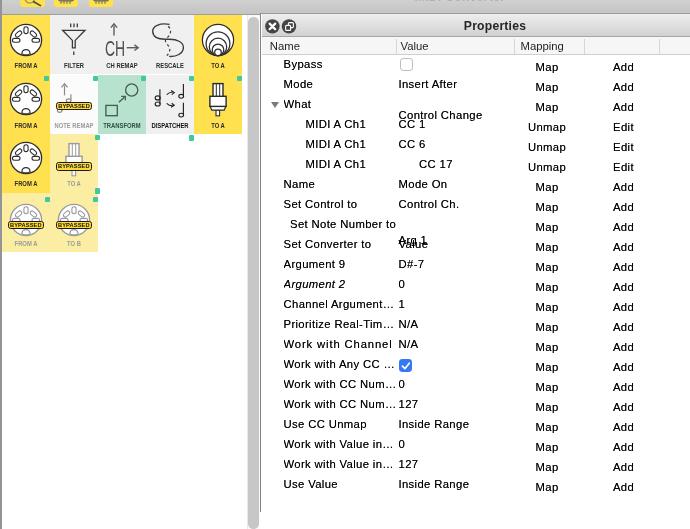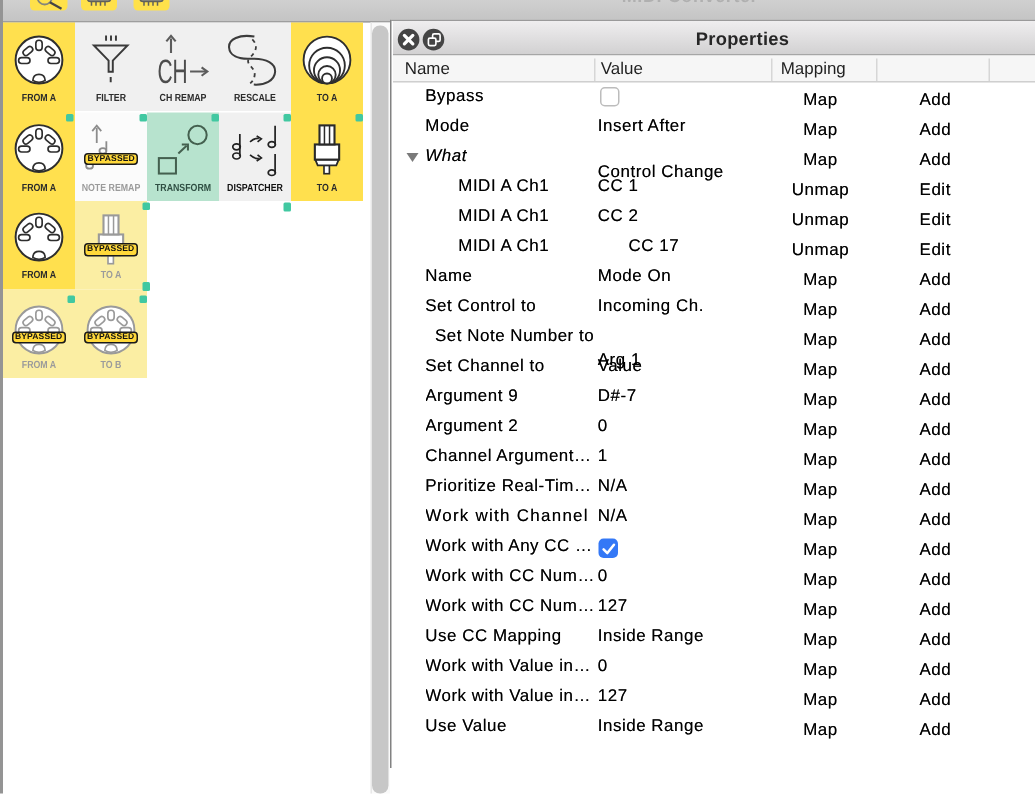--- a/index.html
+++ b/index.html
@@ -240,66 +240,66 @@
 <div class="abs ptxt" style="left:283.5px;top:58.2px;width:113.0px;overflow:hidden;text-overflow:ellipsis;">Bypass</div>
 <div class="abs" style="left:399.5px;top:58.4px;width:13px;height:13px;background:#fff;border:1px solid #bcbcbc;border-radius:3.2px"></div>
 <div class="abs ptxt" style="left:512px;top:61.0px;width:70px;text-align:center">Map</div>
 <div class="abs ptxt" style="left:586px;top:61.0px;width:75px;text-align:center">Add</div>
 
 <div class="abs ptxt" style="left:283.5px;top:78.2px;width:113.0px;overflow:hidden;text-overflow:ellipsis;">Mode</div>
 <div class="abs ptxt" style="left:398.5px;top:78.2px">Insert After</div>
 <div class="abs ptxt" style="left:512px;top:81.0px;width:70px;text-align:center">Map</div>
 <div class="abs ptxt" style="left:586px;top:81.0px;width:75px;text-align:center">Add</div>
 <div class="abs" style="left:270.5px;top:101.8px;width:0;height:0;border-left:4.6px solid transparent;border-right:4.6px solid transparent;border-top:6.4px solid #7a7a7a"></div>
-<div class="abs ptxt" style="left:283.5px;top:98.2px;width:113.0px;overflow:hidden;text-overflow:ellipsis;font-style:italic;">What</div>
+<div class="abs ptxt" style="left:283.5px;top:98.2px;width:113.0px;overflow:hidden;text-overflow:ellipsis;">What</div>
 <div class="abs ptxt" style="left:398.5px;top:109px">Control Change</div>
 <div class="abs ptxt" style="left:512px;top:101.0px;width:70px;text-align:center">Map</div>
 <div class="abs ptxt" style="left:586px;top:101.0px;width:75px;text-align:center">Add</div>
 
 <div class="abs ptxt" style="left:305.5px;top:118.2px;width:91.0px;overflow:hidden;text-overflow:ellipsis;">MIDI A Ch1</div>
 <div class="abs ptxt" style="left:398.5px;top:118.2px">CC 1</div>
 <div class="abs ptxt" style="left:512px;top:121.0px;width:70px;text-align:center">Unmap</div>
 <div class="abs ptxt" style="left:586px;top:121.0px;width:75px;text-align:center">Edit</div>
 
 <div class="abs ptxt" style="left:305.5px;top:138.2px;width:91.0px;overflow:hidden;text-overflow:ellipsis;">MIDI A Ch1</div>
-<div class="abs ptxt" style="left:398.5px;top:138.2px">CC 2</div>
+<div class="abs ptxt" style="left:398.5px;top:138.2px">CC 6</div>
 <div class="abs ptxt" style="left:512px;top:141.0px;width:70px;text-align:center">Unmap</div>
 <div class="abs ptxt" style="left:586px;top:141.0px;width:75px;text-align:center">Edit</div>
 
 <div class="abs ptxt" style="left:305.5px;top:158.2px;width:91.0px;overflow:hidden;text-overflow:ellipsis;">MIDI A Ch1</div>
 <div class="abs ptxt" style="left:419px;top:158.2px">CC 17</div>
 <div class="abs ptxt" style="left:512px;top:161.0px;width:70px;text-align:center">Unmap</div>
 <div class="abs ptxt" style="left:586px;top:161.0px;width:75px;text-align:center">Edit</div>
 
 <div class="abs ptxt" style="left:283.5px;top:178.2px;width:113.0px;overflow:hidden;text-overflow:ellipsis;">Name</div>
 <div class="abs ptxt" style="left:398.5px;top:178.2px">Mode On</div>
 <div class="abs ptxt" style="left:512px;top:181.0px;width:70px;text-align:center">Map</div>
 <div class="abs ptxt" style="left:586px;top:181.0px;width:75px;text-align:center">Add</div>
 
 <div class="abs ptxt" style="left:283.5px;top:198.2px;width:113.0px;overflow:hidden;text-overflow:ellipsis;">Set Control to</div>
-<div class="abs ptxt" style="left:398.5px;top:198.2px">Incoming Ch.</div>
+<div class="abs ptxt" style="left:398.5px;top:198.2px">Control Ch.</div>
 <div class="abs ptxt" style="left:512px;top:201.0px;width:70px;text-align:center">Map</div>
 <div class="abs ptxt" style="left:586px;top:201.0px;width:75px;text-align:center">Add</div>
 
 <div class="abs ptxt" style="left:290px;top:218.2px;width:113.0px;overflow:hidden;text-overflow:ellipsis;">Set Note Number to</div>
 <div class="abs ptxt" style="left:398.5px;top:234px">Arg 1</div>
 <div class="abs ptxt" style="left:512px;top:221.0px;width:70px;text-align:center">Map</div>
 <div class="abs ptxt" style="left:586px;top:221.0px;width:75px;text-align:center">Add</div>
 
-<div class="abs ptxt" style="left:283.5px;top:238.2px;width:113.0px;overflow:hidden;text-overflow:ellipsis;">Set Channel to</div>
+<div class="abs ptxt" style="left:283.5px;top:238.2px;width:113.0px;overflow:hidden;text-overflow:ellipsis;">Set Converter to</div>
 <div class="abs ptxt" style="left:398.5px;top:238.2px">Value</div>
 <div class="abs ptxt" style="left:512px;top:241.0px;width:70px;text-align:center">Map</div>
 <div class="abs ptxt" style="left:586px;top:241.0px;width:75px;text-align:center">Add</div>
 
 <div class="abs ptxt" style="left:283.5px;top:258.2px;width:113.0px;overflow:hidden;text-overflow:ellipsis;">Argument 9</div>
 <div class="abs ptxt" style="left:398.5px;top:258.2px">D#-7</div>
 <div class="abs ptxt" style="left:512px;top:261.0px;width:70px;text-align:center">Map</div>
 <div class="abs ptxt" style="left:586px;top:261.0px;width:75px;text-align:center">Add</div>
 
-<div class="abs ptxt" style="left:283.5px;top:278.2px;width:113.0px;overflow:hidden;text-overflow:ellipsis;">Argument 2</div>
+<div class="abs ptxt" style="left:283.5px;top:278.2px;width:113.0px;overflow:hidden;text-overflow:ellipsis;font-style:italic;">Argument 2</div>
 <div class="abs ptxt" style="left:398.5px;top:278.2px">0</div>
 <div class="abs ptxt" style="left:512px;top:281.0px;width:70px;text-align:center">Map</div>
 <div class="abs ptxt" style="left:586px;top:281.0px;width:75px;text-align:center">Add</div>
 
 <div class="abs ptxt" style="left:283.5px;top:298.2px;width:113.0px;overflow:hidden;text-overflow:ellipsis;">Channel Argument Nr</div>
 <div class="abs ptxt" style="left:398.5px;top:298.2px">1</div>
 <div class="abs ptxt" style="left:512px;top:301.0px;width:70px;text-align:center">Map</div>
 <div class="abs ptxt" style="left:586px;top:301.0px;width:75px;text-align:center">Add</div>
 
 <div class="abs ptxt" style="left:283.5px;top:318.2px;width:113.0px;overflow:hidden;text-overflow:ellipsis;">Prioritize Real-Time Msg</div>
@@ -323,21 +323,21 @@
 <div class="abs ptxt" style="left:283.5px;top:378.2px;width:113.0px;overflow:hidden;text-overflow:ellipsis;">Work with CC Number from</div>
 <div class="abs ptxt" style="left:398.5px;top:378.2px">0</div>
 <div class="abs ptxt" style="left:512px;top:381.0px;width:70px;text-align:center">Map</div>
 <div class="abs ptxt" style="left:586px;top:381.0px;width:75px;text-align:center">Add</div>
 
 <div class="abs ptxt" style="left:283.5px;top:398.2px;width:113.0px;overflow:hidden;text-overflow:ellipsis;">Work with CC Number to</div>
 <div class="abs ptxt" style="left:398.5px;top:398.2px">127</div>
 <div class="abs ptxt" style="left:512px;top:401.0px;width:70px;text-align:center">Map</div>
 <div class="abs ptxt" style="left:586px;top:401.0px;width:75px;text-align:center">Add</div>
 
-<div class="abs ptxt" style="left:283.5px;top:418.2px;width:113.0px;overflow:hidden;text-overflow:ellipsis;">Use CC Mapping</div>
+<div class="abs ptxt" style="left:283.5px;top:418.2px;width:113.0px;overflow:hidden;text-overflow:ellipsis;">Use CC Unmap</div>
 <div class="abs ptxt" style="left:398.5px;top:418.2px">Inside Range</div>
 <div class="abs ptxt" style="left:512px;top:421.0px;width:70px;text-align:center">Map</div>
 <div class="abs ptxt" style="left:586px;top:421.0px;width:75px;text-align:center">Add</div>
 
 <div class="abs ptxt" style="left:283.5px;top:438.2px;width:113.0px;overflow:hidden;text-overflow:ellipsis;">Work with Value in Range from</div>
 <div class="abs ptxt" style="left:398.5px;top:438.2px">0</div>
 <div class="abs ptxt" style="left:512px;top:441.0px;width:70px;text-align:center">Map</div>
 <div class="abs ptxt" style="left:586px;top:441.0px;width:75px;text-align:center">Add</div>
 
 <div class="abs ptxt" style="left:283.5px;top:458.2px;width:113.0px;overflow:hidden;text-overflow:ellipsis;">Work with Value in Range to</div>

